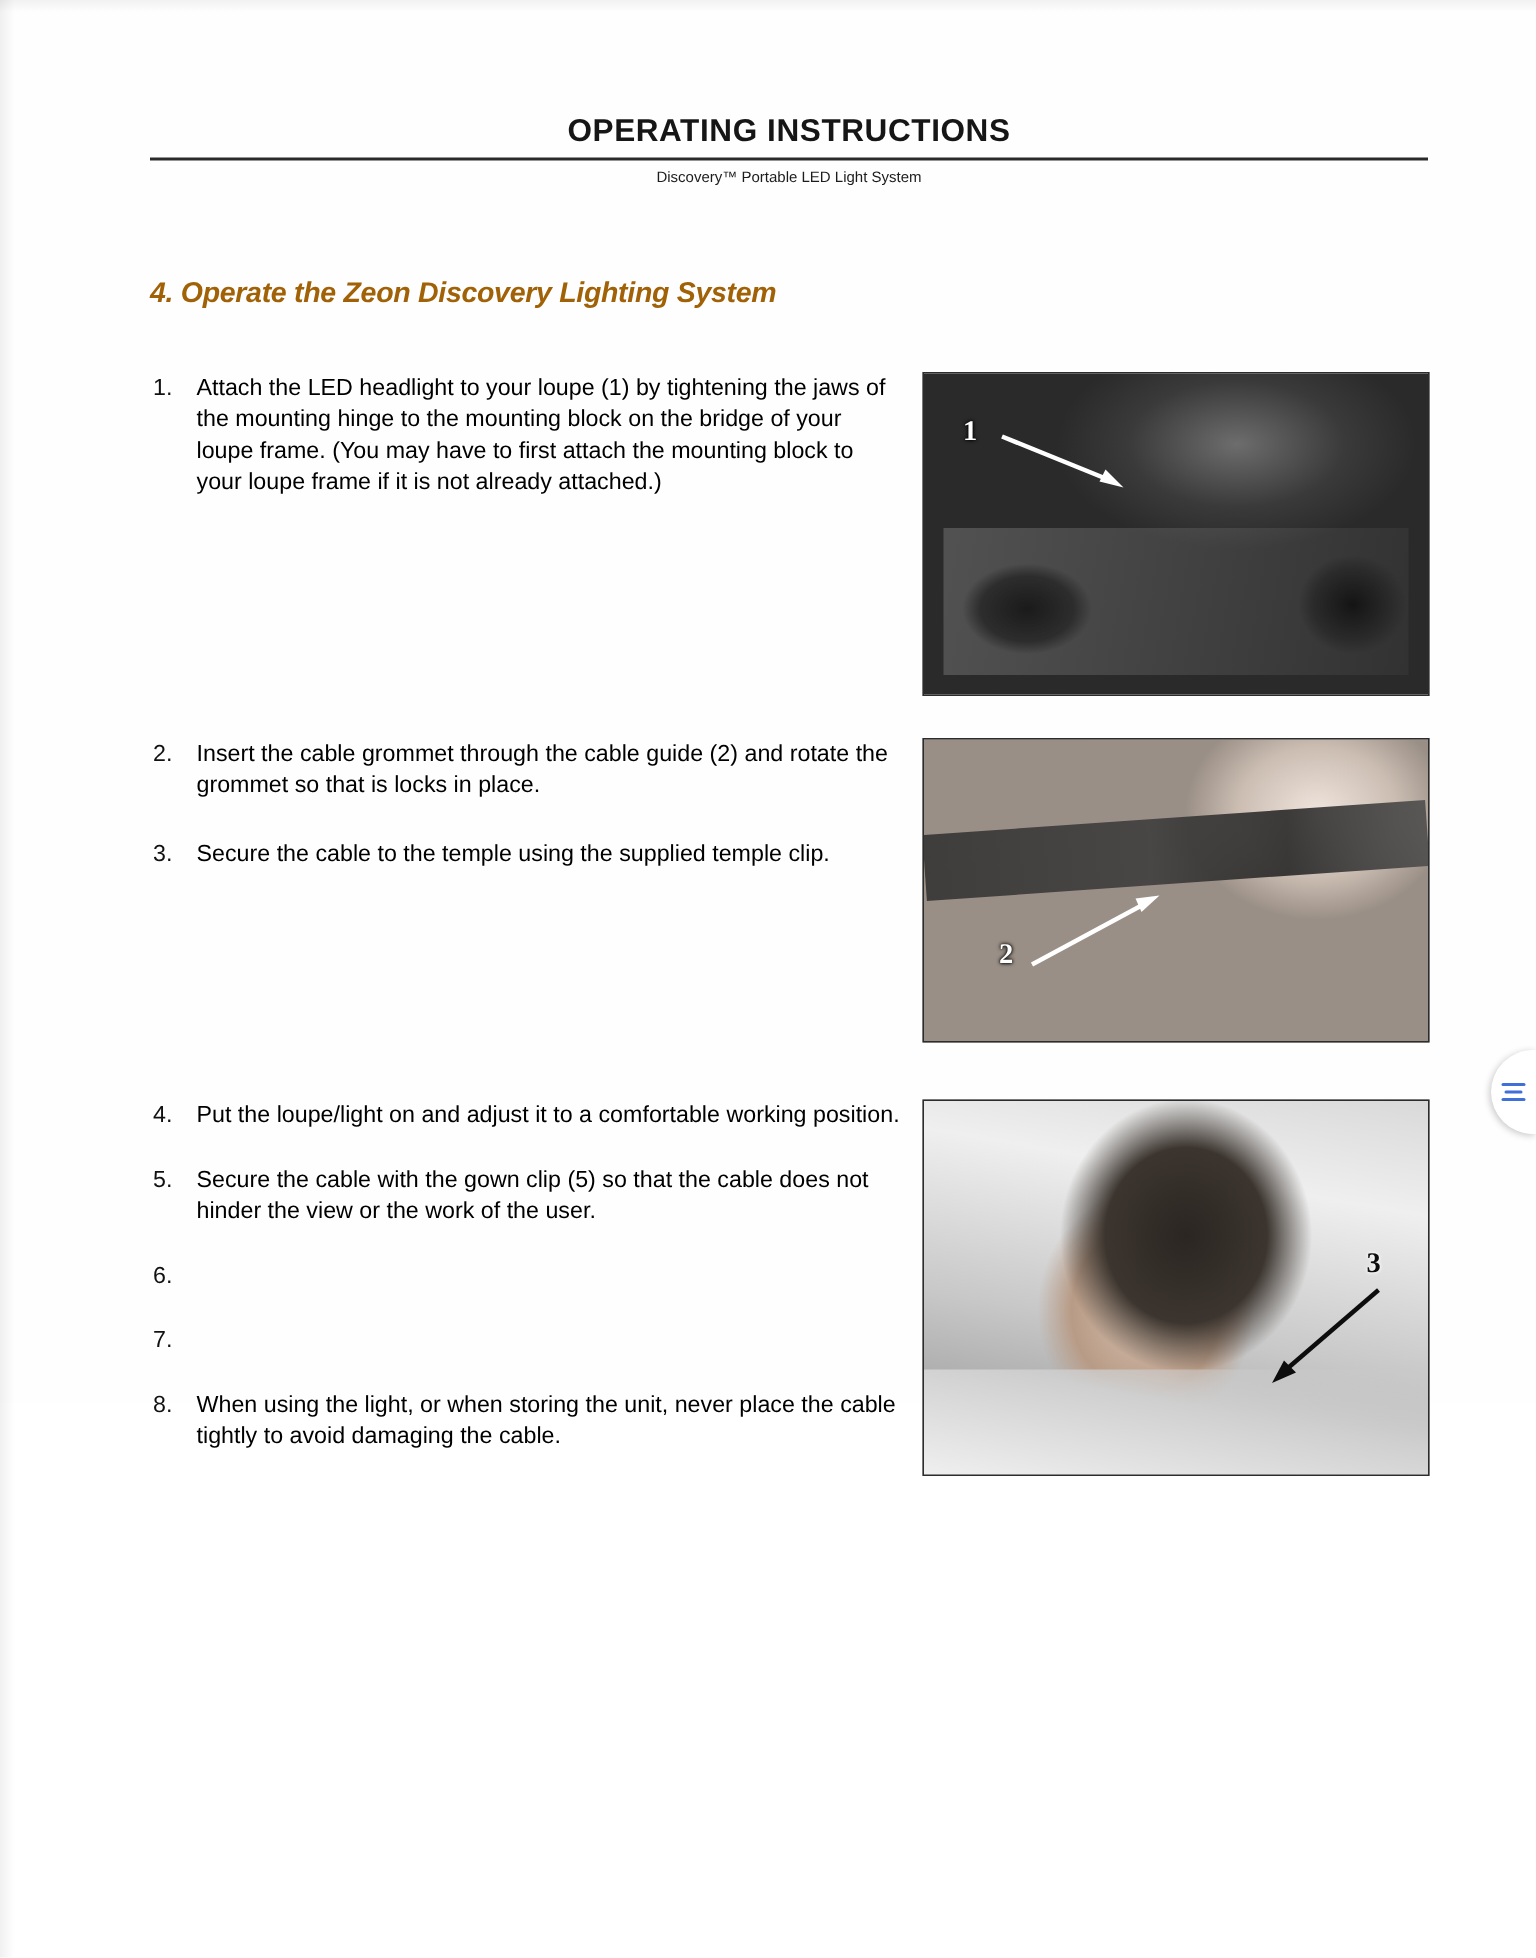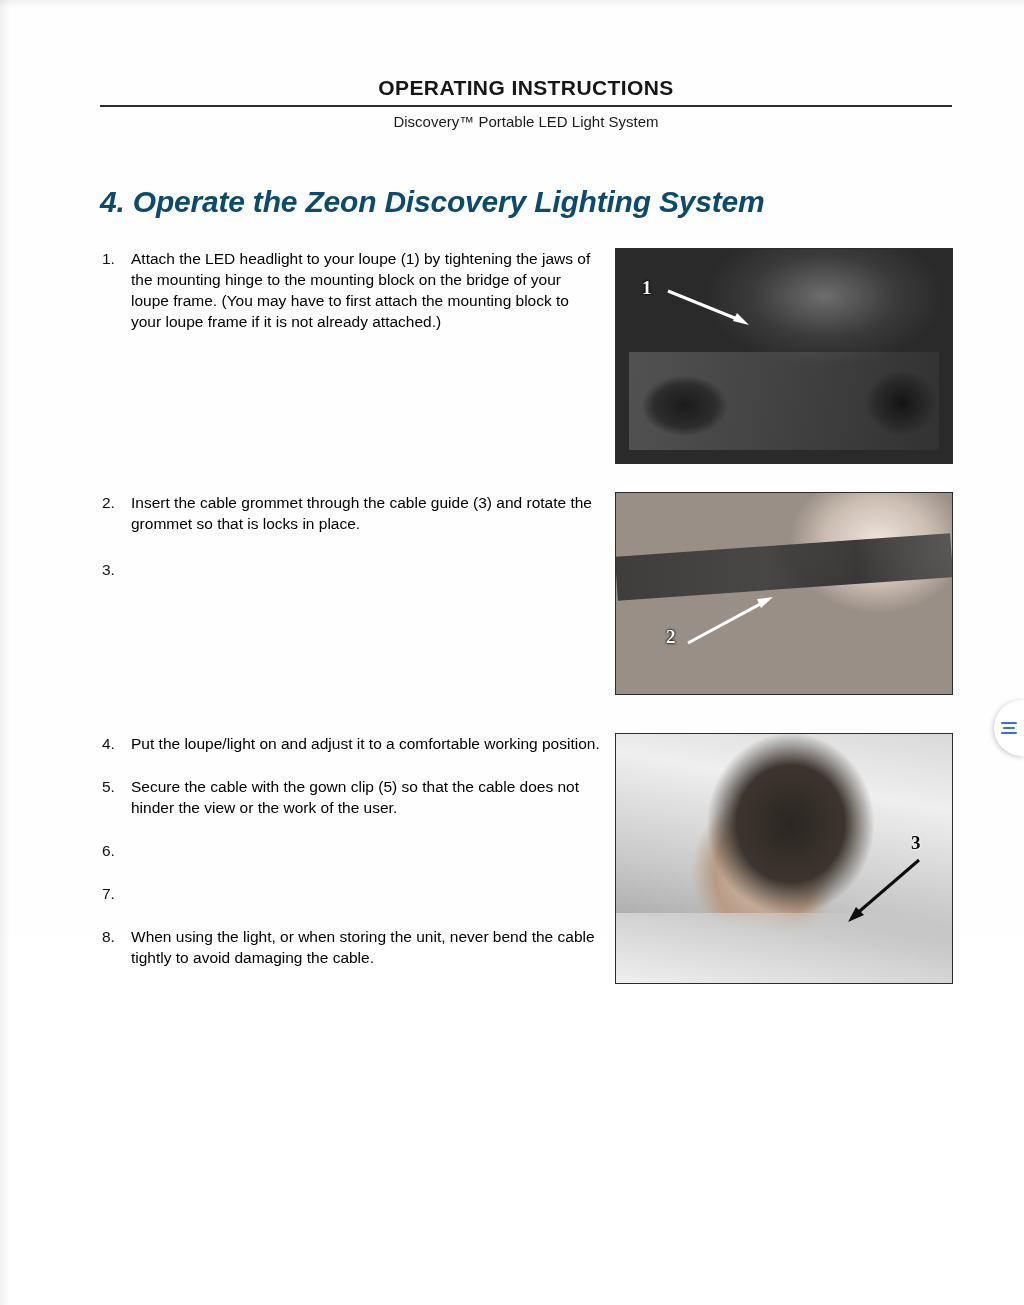--- a/index.html
+++ b/index.html
@@ -39,33 +39,33 @@
     color: #161616;
     line-height: 1.1;
   }
   .header-rule {
     margin-top: 6px;
     border-top: 2px solid #2a2a2a;
     width: 100%;
   }
   .header-sub {
     margin-top: 6px;
-    font-size: 15px;
+    font-size: 10px;
     color: #1c1c1c;
   }
 
   
   .section-title {
     position: absolute;
     left: 100px;
     top: 185px;
-    font-size: 30px;
+    font-size: 19px;
     font-weight: bold;
     font-style: italic;
-    color: #0c4a6e;
+    color: #a16207;
     letter-spacing: -0.2px;
   }
 
   
   .content {
     position: absolute;
     left: 98px;
     top: 248px;
     width: 860px;
   }
@@ -254,24 +254,25 @@
           </svg>
           <div class="callout" style="left:26px; top:28px;">1</div>
         </div>
       </div>
     </div>
 
     <div class="block" style="margin-top:28px;">
       <div class="steps-col">
         <div class="step">
           <div class="step-num">2.</div>
-          <div class="step-text">Insert the cable grommet through the cable guide (3) and rotate the grommet so that is locks in place.</div>
+          <div class="step-text">Insert the cable grommet through the cable guide (2) and rotate the grommet so that is locks in place.</div>
         </div>
         <div class="step" style="margin-top:25px;">
           <div class="step-num">3.</div>
+          <div class="step-text">Secure the cable to the temple using the supplied temple clip.</div>
         </div>
       </div>
       <div class="figure-col">
         <div class="figure fig2">
           <div class="photo2"></div>
           <svg class="arrow-svg" viewBox="0 0 336 201">
             <line x1="72" y1="150" x2="150" y2="108" stroke="#ffffff" stroke-width="3"></line>
             <polygon points="157,104 141,106 145,115" fill="#ffffff"></polygon>
           </svg>
           <div class="callout" style="left:50px; top:133px;">2</div>
@@ -290,21 +291,21 @@
           <div class="step-text">Secure the cable with the gown clip (5) so that the cable does not hinder the view or the work of the user.</div>
         </div>
         <div class="step" style="margin-top:22px;">
           <div class="step-num">6.</div>
         </div>
         <div class="step" style="margin-top:22px;">
           <div class="step-num">7.</div>
         </div>
         <div class="step" style="margin-top:22px;">
           <div class="step-num">8.</div>
-          <div class="step-text">When using the light, or when storing the unit, never bend the cable tightly to avoid damaging the cable.</div>
+          <div class="step-text">When using the light, or when storing the unit, never place the cable tightly to avoid damaging the cable.</div>
         </div>
       </div>
       <div class="figure-col">
         <div class="figure fig3">
           <div class="photo3"></div>
           <svg class="arrow-svg" viewBox="0 0 336 249">
             <line x1="303" y1="126" x2="238" y2="182" stroke="#0d0d0d" stroke-width="3"></line>
             <polygon points="232,188 240,173 248,181" fill="#0d0d0d"></polygon>
           </svg>
           <div class="callout callout-dark" style="left:295px; top:98px;">3</div>

